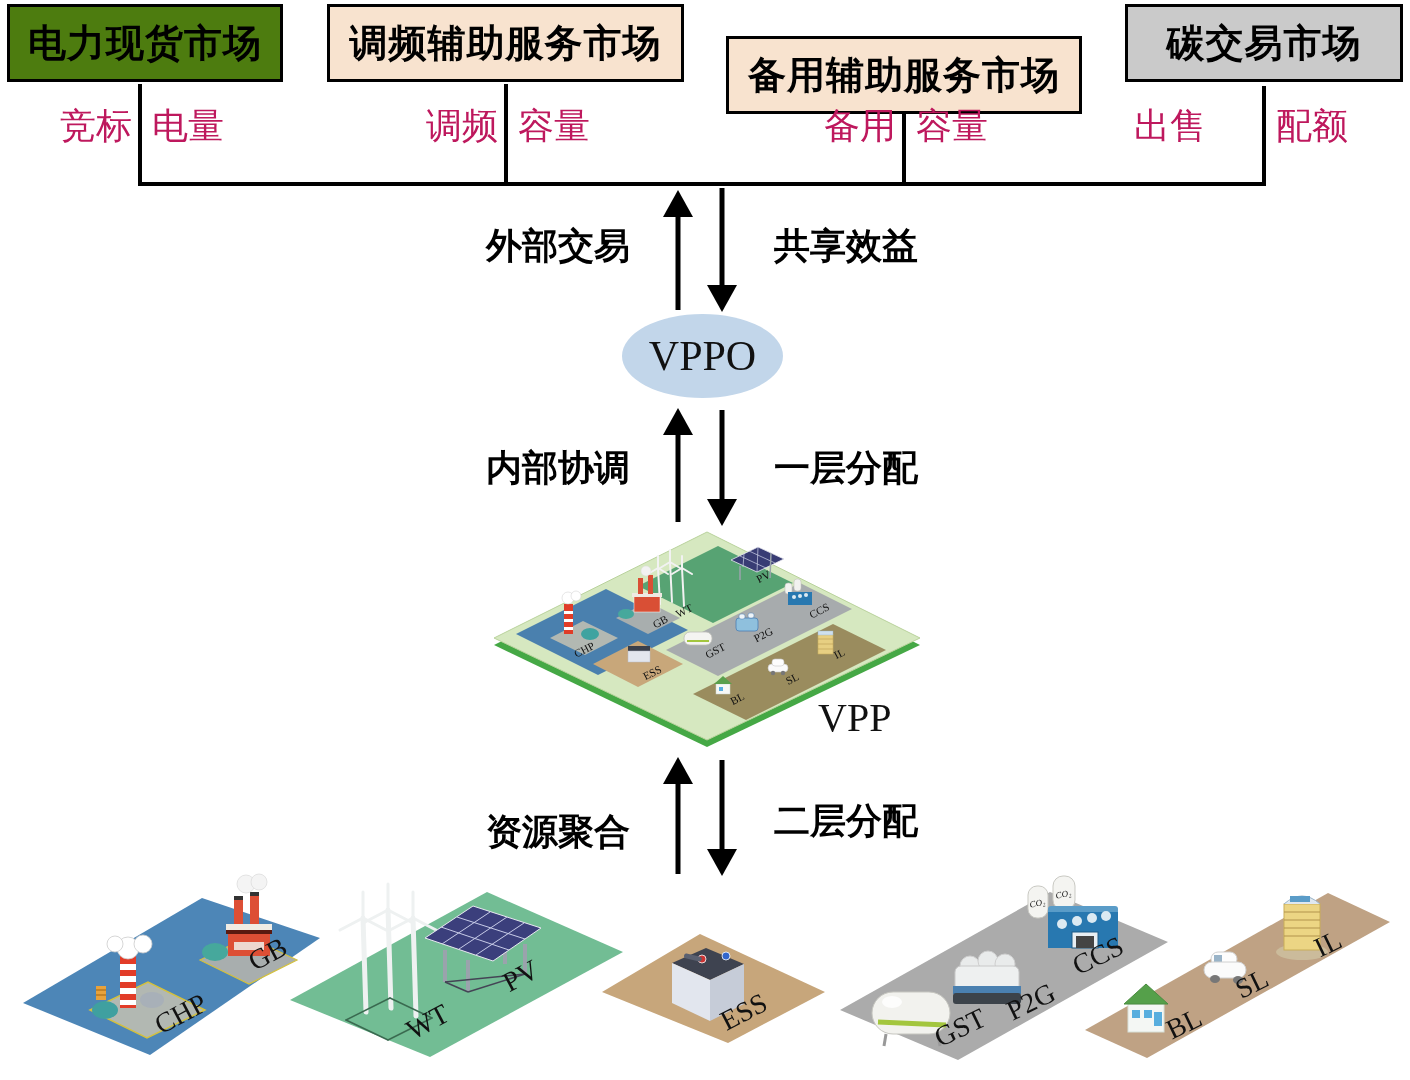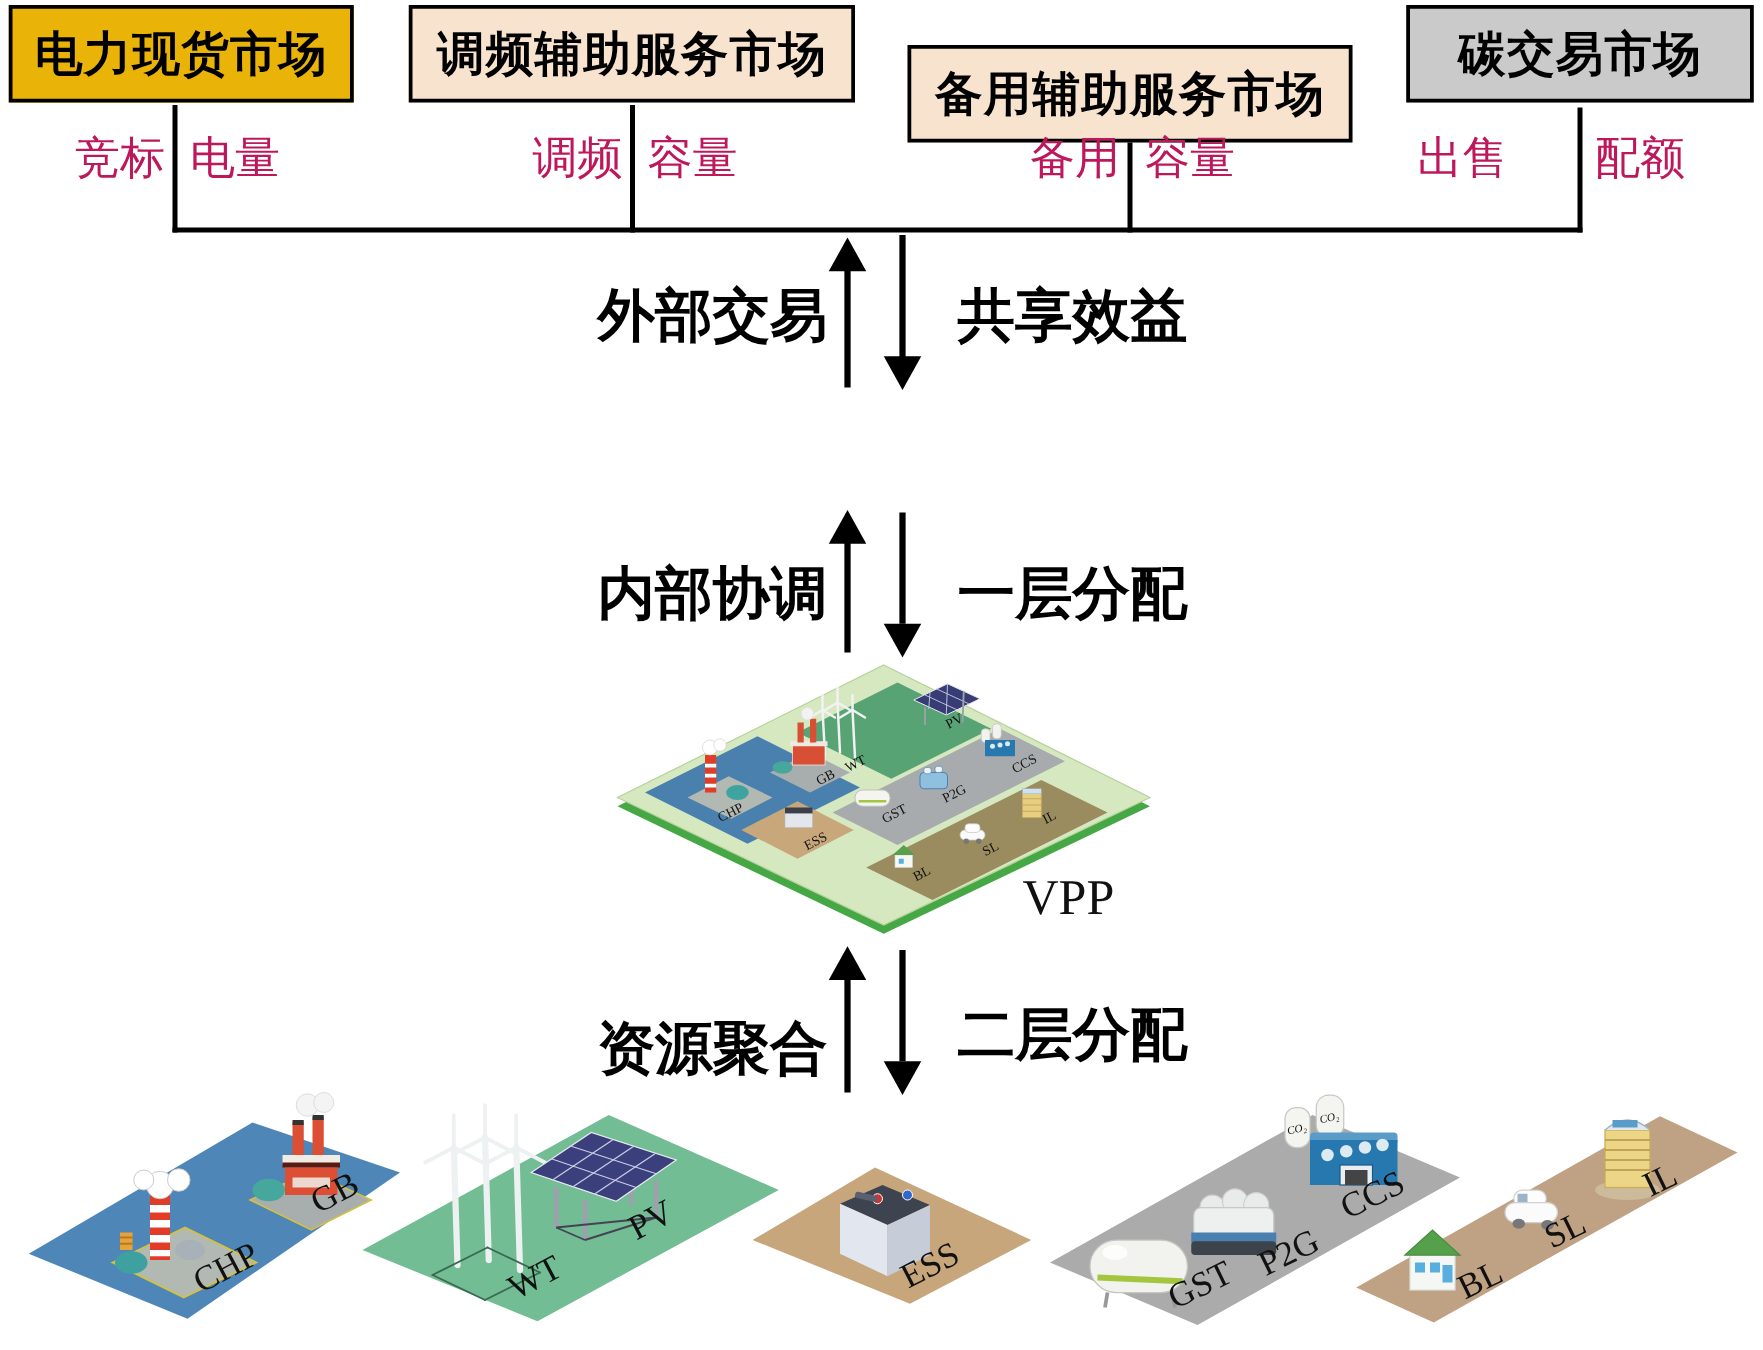--- a/index.html
+++ b/index.html
@@ -2,28 +2,28 @@
 <html><head>
 <meta charset="utf-8">
 <style>
   html,body{margin:0;padding:0;background:#ffffff;}
   .canvas{position:relative;width:1410px;height:1080px;background:#ffffff;overflow:hidden;
           font-family:"Liberation Sans",sans-serif;}
   svg.layer{position:absolute;left:0;top:0;}
   .market{position:absolute;height:78px;border:3px solid #000;box-sizing:border-box;
           display:flex;align-items:center;justify-content:center;
           font-size:38px;font-weight:bold;color:#000;letter-spacing:1px;}
-  .m1{left:7px;top:4px;width:276px;background:#eab308;}
+  .m1{left:7px;top:4px;width:276px;background:#4d7c0f;}
   .m2{left:327px;top:4px;width:357px;background:#f8e3cf;}
   .m3{left:726px;top:4px;width:356px;background:#f8e3cf;margin-top:32px;}
   .m4{left:1125px;top:4px;width:278px;background:#cacaca;}
   .xlabel{position:absolute;top:103px;height:46px;line-height:46px;font-size:36px;color:#be185d;
           font-family:"Liberation Serif","DejaVu Serif",serif;white-space:nowrap;}
   .xl{width:110px;text-align:right;}
-  .flowlabel{position:absolute;width:160px;text-align:center;font-size:46px;font-weight:bold;
+  .flowlabel{position:absolute;width:160px;text-align:center;font-size:36px;font-weight:bold;
              color:#000;white-space:nowrap;}
   .vppo{position:absolute;left:622px;top:314px;width:161px;height:84px;border-radius:50%;
         background:#c2d6ea;display:flex;align-items:center;justify-content:center;
         font-family:"Liberation Serif","DejaVu Serif",serif;font-size:42px;color:#111;}
   .vpp-label{position:absolute;left:818px;top:694px;font-family:"Liberation Serif","DejaVu Serif",serif;
              font-size:40px;color:#111;text-align:right;}
   text.rl{font-family:"Liberation Serif","DejaVu Serif",serif;fill:#111;}
 </style>
 </head>
 <body>
@@ -78,20 +78,21 @@
   <span class="xlabel xl" style="left:1096px;">出售</span>
   <span class="xlabel" style="left:1276px;">配额</span>
 
   <span class="flowlabel" style="left:478px;top:222px;">外部交易</span>
   <span class="flowlabel" style="left:766px;top:222px;">共享效益</span>
   <span class="flowlabel" style="left:478px;top:444px;">内部协调</span>
   <span class="flowlabel" style="left:766px;top:444px;">一层分配</span>
   <span class="flowlabel" style="left:478px;top:797px;margin-top:11px;">资源聚合</span>
   <span class="flowlabel" style="left:766px;top:797px;">二层分配</span>
 
+  <div class="vppo">VPPO</div>
 
   <svg class="layer" style="left:488px;top:526px;" width="440" height="224" viewBox="0 0 440 224">
     <polygon points="219,13 432,119 219,221 6,119" fill="#45a845"></polygon>
     <polygon points="219,6 432,112 219,214 6,112" fill="#d6e8c0" stroke="#b9d29c" stroke-width="1"></polygon>
     <polygon points="150,60 230,20 305,57 225,97" fill="#57a373"></polygon>
     <polygon points="28,108 118,63 200,104 110,149" fill="#4a80ae"></polygon>
     <polygon points="178,124 312,57 364,83 230,150" fill="#a7abad"></polygon>
     <polygon points="105,138 150,115 195,138 150,161" fill="#c8a77a"></polygon>
     <polygon points="205,168 345,98 398,124 258,194" fill="#9a8c5e"></polygon>
 

